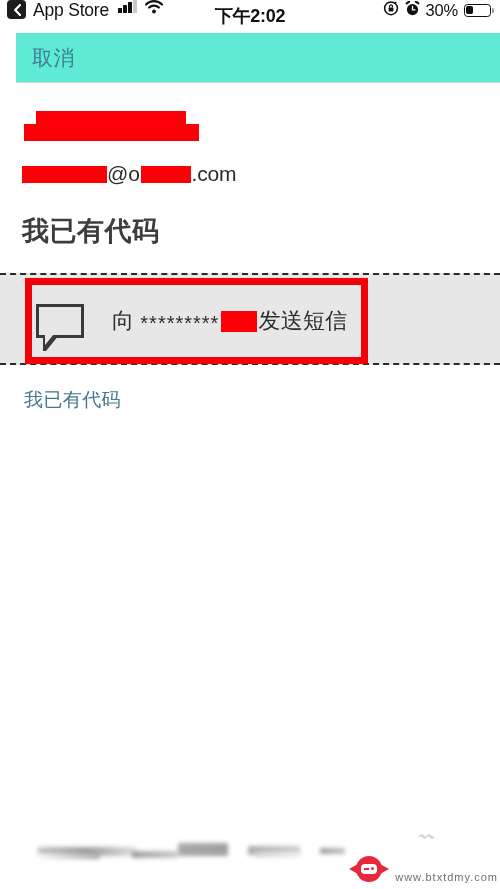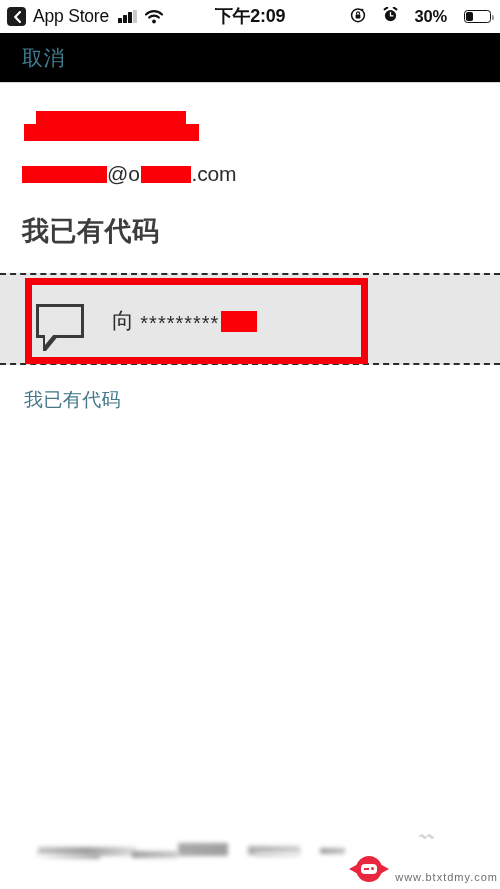--- a/index.html
+++ b/index.html
@@ -18,21 +18,21 @@
     width: 500px;
     height: 889px;
     background: #ffffff;
   }
 
   
   .status-bar {
     position: relative;
     height: 33px;
     display: flex;
-    align-items: center;
+    align-items: flex-start;
     padding: 0 9px 0 7px;
     background: #ffffff;
   }
 
   .back-chip {
     width: 19px;
     height: 19px;
     background: #1c1c1e;
     border-radius: 4px;
     display: flex;
@@ -76,22 +76,21 @@
     font-weight: bold;
     color: #111111;
     letter-spacing: -0.3px;
     pointer-events: none;
   }
 
   .status-right {
     margin-left: auto;
     display: flex;
     align-items: center;
-    gap: 17px;
-    font-weight: bold;
+    gap: 6px;
   }
 
   .batt-pct {
     font-size: 16.5px;
     color: #111111;
     letter-spacing: -0.2px;
   }
 
   .battery {
     position: relative;
@@ -115,23 +114,24 @@
     height: 100%;
     background: #111;
     border-radius: 1.8px;
   }
 
   
   .navbar {
     height: 50px;
     display: flex;
     align-items: center;
-    padding-left: 22px;
-    background: #000000;
+    padding-left: 16px;
+    background: #5eead4;
     border-bottom: 1px solid #d7d7d7;
+    margin-left: 16px;
   }
   .cancel-link {
     font-size: 21px;
     color: #3f7d90;
     letter-spacing: 0.5px;
     cursor: pointer;
     background: none; border: none;
     font-family: inherit;
   }
 
@@ -396,21 +396,21 @@
     </span>
 
     <span class="wifi">
       <svg width="18" height="14" viewBox="0 0 18 14">
         <path d="M1 4.4 A11.5 11.5 0 0 1 17 4.4" stroke="#111" stroke-width="2.1" fill="none" stroke-linecap="round"></path>
         <path d="M4.1 7.6 A7 7 0 0 1 13.9 7.6" stroke="#111" stroke-width="2.1" fill="none" stroke-linecap="round"></path>
         <circle cx="9" cy="11.5" r="1.9" fill="#111"></circle>
       </svg>
     </span>
 
-    <div class="clock">下午2:09</div>
+    <div class="clock">下午2:02</div>
 
     <div class="status-right">
 
       <span>
         <svg width="16" height="16" viewBox="0 0 16 16">
           <circle cx="8" cy="8.3" r="6.4" stroke="#111" stroke-width="1.5" fill="none"></circle>
           <rect x="5.6" y="7.6" width="4.8" height="4" rx="0.8" fill="#111"></rect>
           <path d="M6.5 7.6 V6.4 A1.5 1.5 0 0 1 9.5 6.4 V7.6" stroke="#111" stroke-width="1.2" fill="none"></path>
           <path d="M11.6 1.6 L14 2.6 L11.6 3.8" fill="#111"></path>
         </svg>
@@ -456,20 +456,21 @@
   <div class="option-zone">
 
     <div class="redbox"></div>
 
     <div class="option-row">
       <span class="bubble-icon"></span>
       <span class="option-text">
         <span>向</span>
         <span class="stars">*********</span>
         <span class="redact phone"></span>
+        <span>发送短信</span>
       </span>
     </div>
   </div>
 
   <div class="links">
     <button class="alt-link">我已有代码</button>
   </div>
 
   <div class="bottom-zone">
     <span class="blur-bar bb1"></span>

